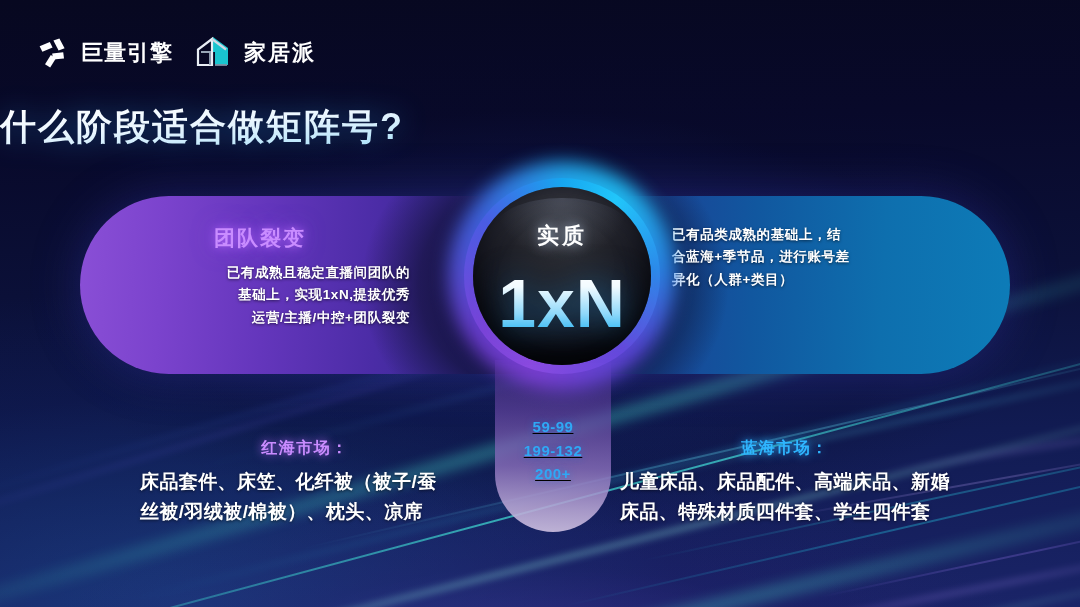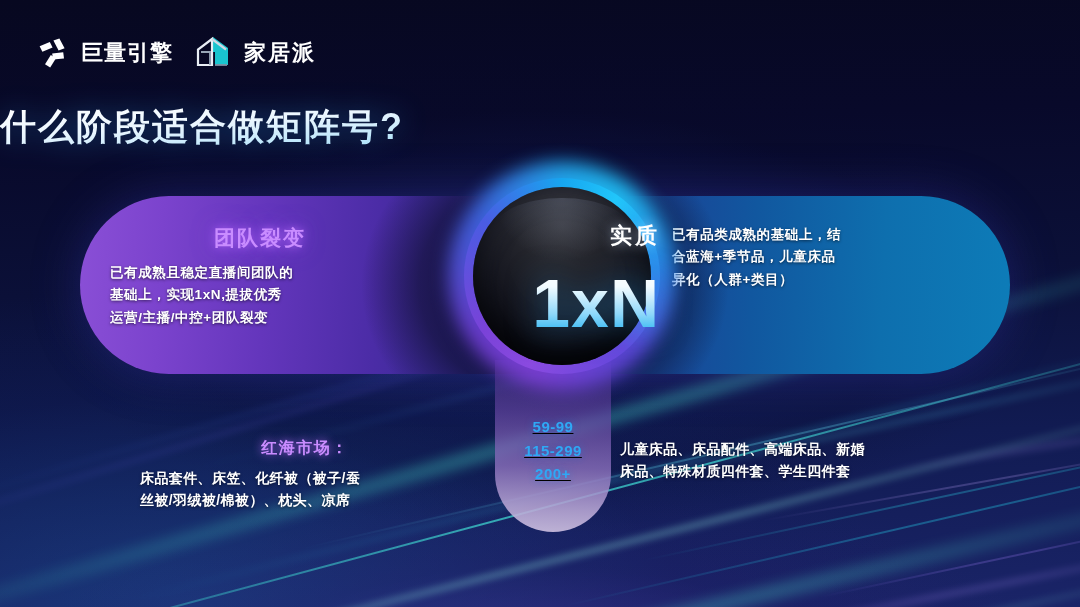--- a/index.html
+++ b/index.html
@@ -93,21 +93,21 @@
   .panel.right h3 { color:#2fb6ff; text-shadow:0 0 10px rgba(40,170,255,.9), 0 0 22px rgba(20,130,240,.55); }
   .panel p {
     margin:0;
     font-size:13.5px;
     line-height:1.65;
     color:#ffffff;
     font-weight:bold;
     letter-spacing:.6px;
     text-shadow:0 1px 3px rgba(0,0,0,.6);
   }
-  .panel.left p  { text-align:left; }
+  .panel.left p  { text-align:right; }
   .panel.right p { text-align:left; }
 
   
   .sphere-wrap {
     position:absolute;
     left:464px; top:178px;
     width:196px; height:196px;
     z-index:8;
   }
   .sphere-glow {
@@ -136,21 +136,21 @@
   }
   .sphere-body::before {
     content:"";
     position:absolute; left:12%; top:6%; width:76%; height:36%;
     border-radius:50%;
     background: radial-gradient(ellipse at 50% 0%, rgba(190,205,235,.18), rgba(190,205,235,0) 70%);
   }
   .sphere-content {
     position:absolute; inset:0;
     display:flex; flex-direction:column;
-    align-items:flex-end; justify-content:center;
+    align-items:center; justify-content:center;
     gap:12px;
   }
   .sphere-label {
     font-size:22px; font-weight:bold; color:#fff;
     letter-spacing:3px;
     text-shadow:0 0 12px rgba(200,225,255,.6);
     margin-top:6px;
   }
   .sphere-formula {
     font-size:68px; font-weight:bold; line-height:1;
@@ -197,21 +197,21 @@
   .market.red  { left:140px; }
   .market.blue { left:620px; }
   .market h4 {
     margin:0 0 8px 0;
     font-size:16px; font-weight:bold; letter-spacing:1.5px;
     text-align:center;
   }
   .market.red h4  { color:#c98cff; text-shadow:0 0 10px rgba(190,110,255,.8); }
   .market.blue h4 { color:#2fb6ff; text-shadow:0 0 10px rgba(40,170,255,.85); }
   .market p {
-    margin:0; font-size:14px; line-height:1.6;
+    margin:0; font-size:19px; line-height:1.6;
     color:#ffffff; font-weight:bold; letter-spacing:.4px;
     text-align:left;
     text-shadow:0 1px 3px rgba(0,0,0,.55);
   }
 </style>
 </head>
 <body>
 
 <div id="slide">
 
@@ -276,49 +276,50 @@
     <p>
       <span>已有成熟且稳定直播间团队的</span><br>
       <span>基础上，实现1xN,提拔优秀</span><br>
       <span>运营/主播/中控+团队裂变</span>
     </p>
   </div>
 
   <div class="panel right">
     <p>
       <span>已有品类成熟的基础上，结</span><br>
-      <span>合蓝海+季节品，儿童床品</span><br>
+      <span>合蓝海+季节品，进行账号差</span><br>
       <span>异化（人群+类目）</span>
     </p>
   </div>
 
   <div class="sphere-wrap">
     <div class="sphere-glow"></div>
     <div class="sphere-ring"></div>
     <div class="sphere-body"></div>
     <div class="sphere-content">
       <div class="sphere-label">实质</div>
       <div class="sphere-formula">1xN</div>
     </div>
   </div>
 
   <div class="price-list">
     <div>59-99</div>
-    <div>115-299</div>
+    <div>199-132</div>
     <div>200+</div>
   </div>
 
   <div class="market red">
     <h4>红海市场：</h4>
     <p>
       <span>床品套件、床笠、化纤被（被子/蚕</span><br>
       <span>丝被/羽绒被/棉被）、枕头、凉席</span>
     </p>
   </div>
 
   <div class="market blue">
+    <h4>蓝海市场：</h4>
     <p>
       <span>儿童床品、床品配件、高端床品、新婚</span><br>
       <span>床品、特殊材质四件套、学生四件套</span>
     </p>
   </div>
 
 </div>
 
 </body></html>

